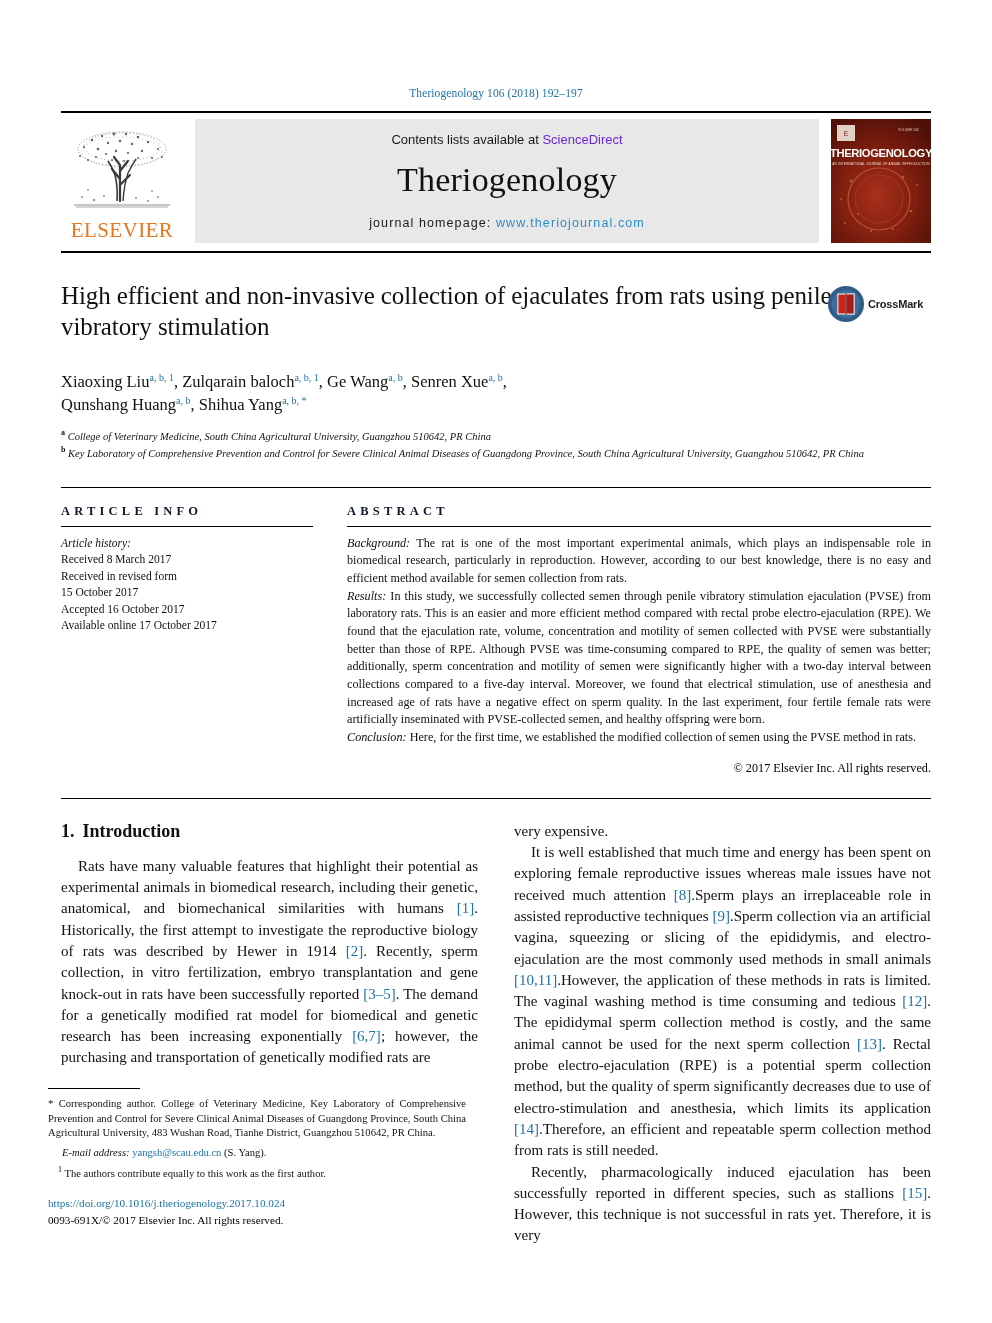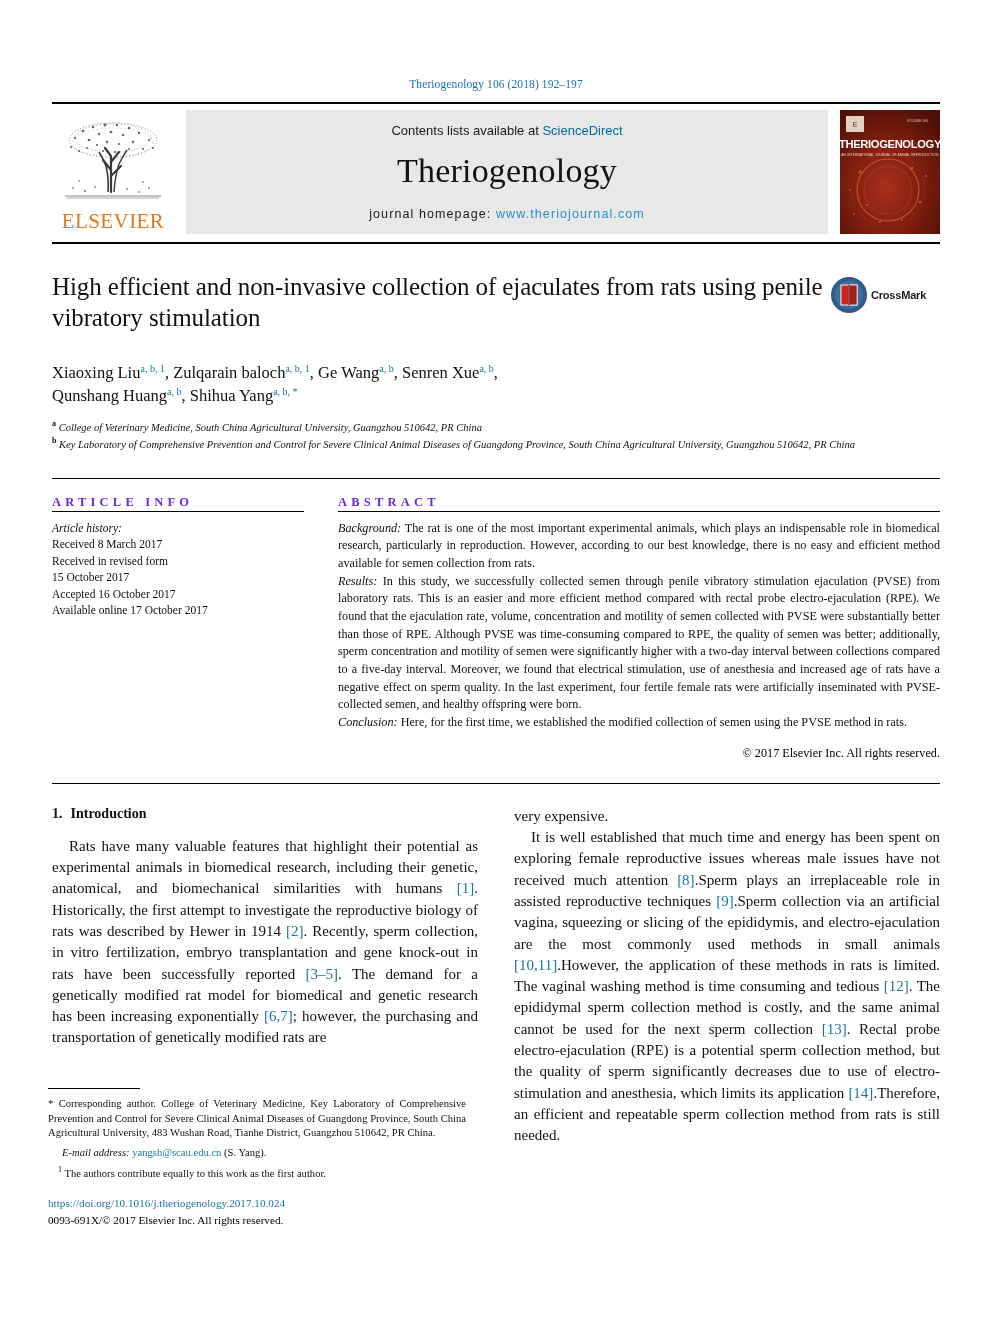--- a/index.html
+++ b/index.html
@@ -7,21 +7,21 @@
   body {
     width: 992px;
     height: 1323px;
     background: #ffffff;
     font-family: "Liberation Serif", "DejaVu Serif", serif;
     color: #000000;
     position: relative;
     overflow: hidden;
   }
 
-  .page { position: relative; width: 992px; height: 1323px; padding: 4px; }
+  .page { position: relative; width: 992px; height: 1323px; padding: 13px; }
 
   
   .running-head {
     text-align: center;
     color: #1a72a8;
     font-size: 11.5px;
     font-family: "Liberation Serif", serif;
     padding-top: 74px;
     letter-spacing: .1px;
   }
@@ -64,21 +64,21 @@
     justify-content: space-between;
     align-items: center;
     padding: 13px 10px 13px 10px;
     margin: 0 12px;
   }
   .contents-line {
     font-family: "Liberation Sans", sans-serif;
     font-size: 13px;
     color: #1a1a1a;
   }
-  .contents-line .sd { color: #0369a1; }
+  .contents-line .sd { color: #6d28d9; }
   .journal-name {
     font-family: "Liberation Serif", serif;
     font-size: 34px;
     color: #111;
     letter-spacing: .2px;
     line-height: 1;
     padding-bottom: 4px;
   }
   .homepage-line {
     font-family: "Liberation Sans", sans-serif;
@@ -109,21 +109,21 @@
     font-size: 25px;
     line-height: 1.22;
     font-weight: normal;
     color: #111;
     margin: 0;
     max-width: 780px;
     letter-spacing: -.1px;
   }
   .crossmark {
     position: absolute;
-    right: 12px;
+    right: 6px;
     top: 2px;
     width: 98px;
     height: 42px;
     display: flex;
     align-items: center;
   }
   .cm-badge { width: 38px; height: 38px; flex: 0 0 38px; }
   .cm-label {
     font-family: "Liberation Sans", sans-serif;
     font-size: 11px;
@@ -162,22 +162,22 @@
     gap: 34px;
   }
   .col-info { flex: 0 0 252px; }
   .col-abstract { flex: 1 1 auto; }
 
   .sec-head {
     font-family: "Liberation Serif", serif;
     font-weight: bold;
     font-size: 12.5px;
     letter-spacing: 4.2px;
-    color: #6d28d9;
-    margin-bottom: 1px;
+    color: #0f172a;
+    margin-bottom: 7px;
   }
   .thin-rule { border-top: 1.5px solid #000; margin-bottom: 8px; }
 
   .info-body {
     font-family: "Liberation Serif", serif;
     font-size: 11.5px;
     line-height: 1.44;
     color: #111;
   }
   .info-label { font-style: italic; }
@@ -206,21 +206,21 @@
   }
   .two-col {
     margin: 22px 48px 0 48px;
     display: flex;
     gap: 36px;
   }
   .col { flex: 1 1 0; position: relative; }
   .h2 {
     font-family: "Liberation Serif", serif;
     font-weight: bold;
-    font-size: 14px;
+    font-size: 18px;
     margin: 0 0 14px 0;
     color: #111;
   }
   .h2 .num { margin-right: 8px; }
   .para {
     font-family: "Liberation Serif", serif;
     font-size: 15px;
     line-height: 1.42;
     text-align: justify;
     margin: 0;
@@ -439,20 +439,21 @@
     <div class="col">
       <div class="h2">
         <span class="num">1.</span><span>Introduction</span>
       </div>
       <p class="para"><span>Rats have many valuable features that highlight their potential as experimental animals in biomedical research, including their genetic, anatomical, and biomechanical similarities with humans <span class="ref">[1]</span>. Historically, the first attempt to investigate the reproductive biology of rats was described by Hewer in 1914 <span class="ref">[2]</span>. Recently, sperm collection, in vitro fertilization, embryo transplantation and gene knock-out in rats have been successfully reported <span class="ref">[3–5]</span>. The demand for a genetically modified rat model for biomedical and genetic research has been increasing exponentially <span class="ref">[6,7]</span>; however, the purchasing and transportation of genetically modified rats are</span></p>
     </div>
 
     <div class="col">
       <p class="para noindent"><span>very expensive.</span></p>
       <p class="para"><span>It is well established that much time and energy has been spent on exploring female reproductive issues whereas male issues have not received much attention <span class="ref">[8]</span>.Sperm plays an irreplaceable role in assisted reproductive techniques <span class="ref">[9]</span>.Sperm collection via an artificial vagina, squeezing or slicing of the epididymis, and electro-ejaculation are the most commonly used methods in small animals <span class="ref">[10,11]</span>.However, the application of these methods in rats is limited. The vaginal washing method is time consuming and tedious <span class="ref">[12]</span>. The epididymal sperm collection method is costly, and the same animal cannot be used for the next sperm collection <span class="ref">[13]</span>. Rectal probe electro-ejaculation (RPE) is a potential sperm collection method, but the quality of sperm significantly decreases due to use of electro-stimulation and anesthesia, which limits its application <span class="ref">[14]</span>.Therefore, an efficient and repeatable sperm collection method from rats is still needed.</span></p>
+      <p class="para"><span>Recently, pharmacologically induced ejaculation has been successfully reported in different species, such as stallions <span class="ref">[15]</span>. However, this technique is not successful in rats yet. Therefore, it is very</span></p>
     </div>
   </div>
 
   <div class="footnotes">
     <div class="fn-rule"></div>
     <p class="fn"><span class="star">*</span> <span>Corresponding author. College of Veterinary Medicine, Key Laboratory of Comprehensive Prevention and Control for Severe Clinical Animal Diseases of Guangdong Province, South China Agricultural University, 483 Wushan Road, Tianhe District, Guangzhou 510642, PR China.</span></p>
     <p class="fn fn-email"><span class="lbl">E-mail address:</span> <span class="mail">yangsh@scau.edu.cn</span> <span>(S. Yang).</span></p>
     <p class="fn fn-eq"><sup>1</sup> <span>The authors contribute equally to this work as the first author.</span></p>
   </div>
 

